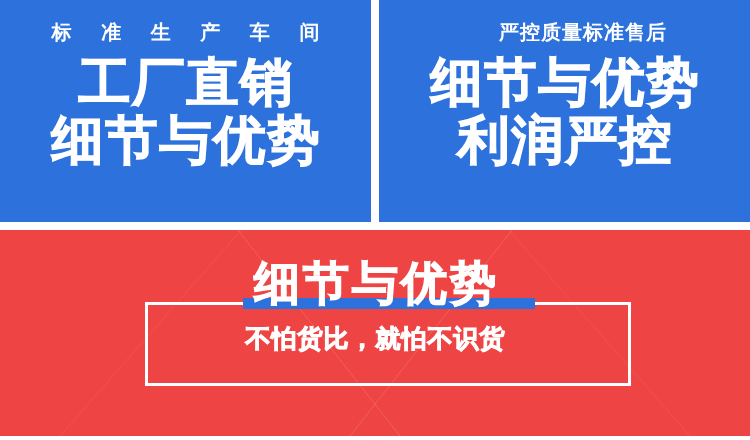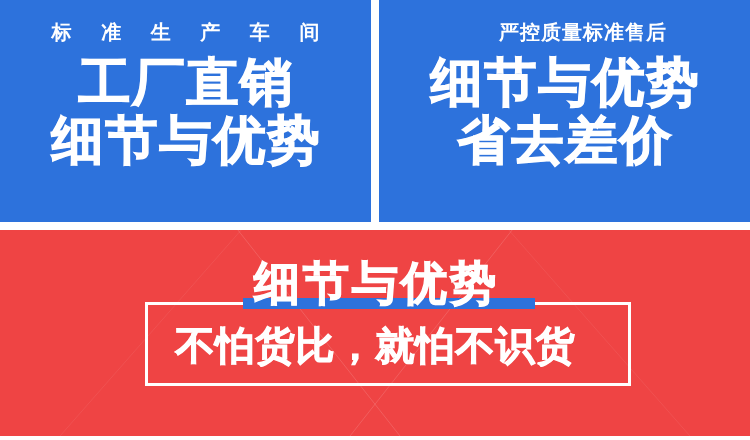--- a/index.html
+++ b/index.html
@@ -135,21 +135,21 @@
     -webkit-text-stroke: 1.2px #ffffff;
   }
 
   .sub-title {
     position: absolute;
     left: 0;
     top: 96px;
     width: 750px;
     text-align: center;
     color: #ffffff;
-    font-size: 39px;
+    font-size: 25px;
     font-weight: bold;
     line-height: 1;
     letter-spacing: 1px;
     text-indent: 1px;
     white-space: nowrap;
     -webkit-text-stroke: 1px #ffffff;
   }
 </style>
 </head>
 <body>
@@ -163,21 +163,21 @@
         <div class="eyebrow wide">标 准 生 产 车 间</div>
         <div class="headline l1">工厂直销</div>
         <div class="headline l2">细节与优势</div>
       </div>
     </div>
 
     <div class="panel right">
       <div class="panel-inner">
         <div class="eyebrow tight">严控质量标准售后</div>
         <div class="headline l1">细节与优势</div>
-        <div class="headline l2">省去差价</div>
+        <div class="headline l2">利润严控</div>
       </div>
     </div>
 
   </div>
 
   <div class="bottom-panel">
 
     <svg class="diag-deco" width="750" height="206" viewBox="0 0 750 206">
       <line x1="230" y1="-10" x2="400" y2="206" stroke="#ffffff" stroke-opacity="0.14" stroke-width="1"></line>
       <line x1="520" y1="-10" x2="350" y2="206" stroke="#ffffff" stroke-opacity="0.14" stroke-width="1"></line>

